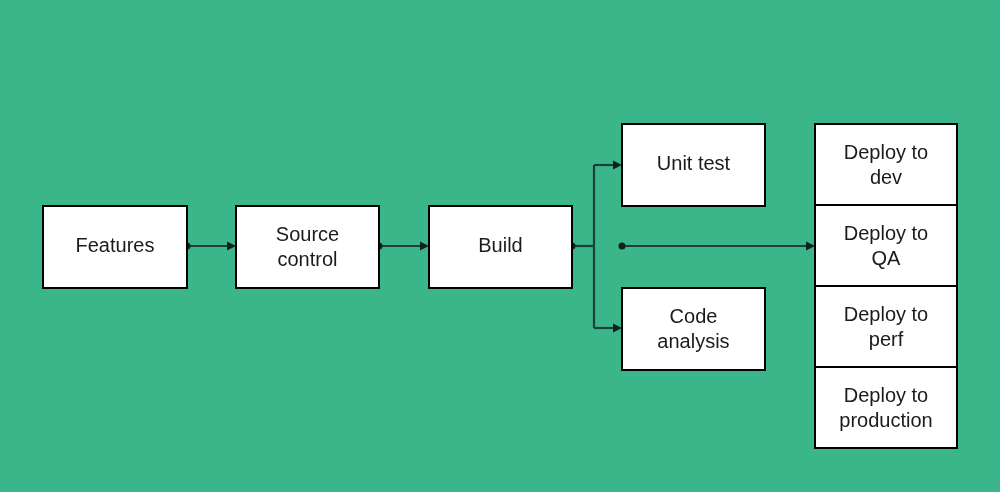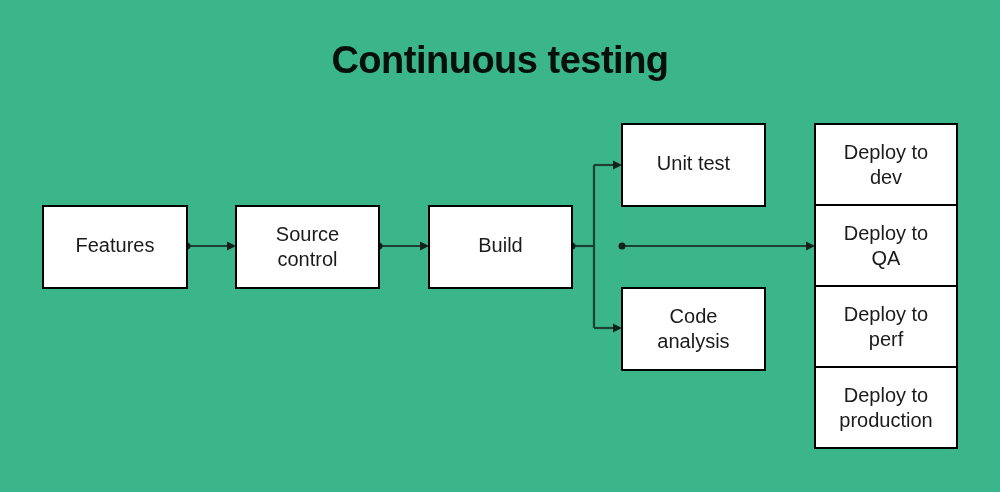--- a/index.html
+++ b/index.html
@@ -61,21 +61,20 @@
   }
   .arrow-head {
     fill: #11211c;
   }
 </style>
 </head>
 <body>
 
 <div id="canvas">
 
-  <div id="diagram-title">Continuous testing</div>
 
   <svg id="flow-svg" width="1000" height="492">
 
     <g>
 
       <g>
         <line class="connector" x1="187" y1="246" x2="230" y2="246"></line>
         <circle class="connector-dot" cx="187" cy="246" r="3.5"></circle>
         <polygon class="arrow-head" points="236,246 227,241.5 227,250.5"></polygon>
       </g>

